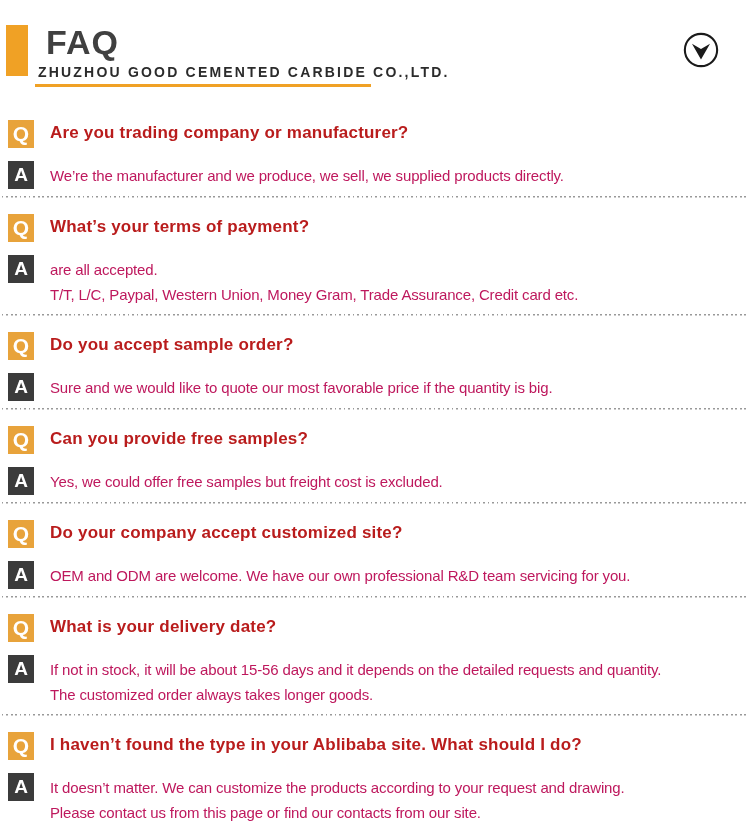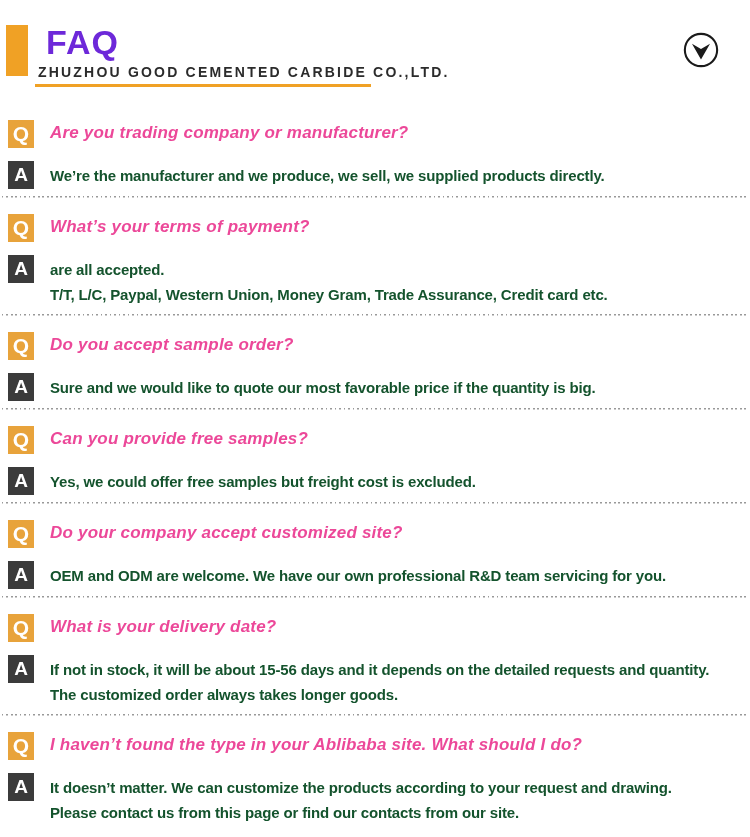--- a/index.html
+++ b/index.html
@@ -15,21 +15,21 @@
 
   
   .header { position: relative; padding-top: 24px; }
   .accent-bar {
     position: absolute; left: 6px; top: 25px;
     width: 22px; height: 51px; background: #F0A125;
   }
   .title {
     margin-left: 46px;
     font-size: 34px; font-weight: bold; letter-spacing: 1px;
-    color: #6d28d9; line-height: 36px;
+    color: #404040; line-height: 36px;
   }
   .subtitle {
     margin-left: 38px; margin-top: 4px;
     font-size: 14px; font-weight: bold; letter-spacing: 2.2px;
     color: #2b2b2b; white-space: nowrap;
   }
   .subtitle-underline {
     margin-left: 35px; margin-top: 4px;
     width: 336px; height: 3px; background: #F0A125;
   }
@@ -47,28 +47,28 @@
   .badge {
     flex: 0 0 26px; width: 26px; height: 28px;
     display: flex; align-items: center; justify-content: center;
     color: #ffffff; font-weight: bold;
   }
   .q-badge { background: #E8A33B; font-size: 21px; }
   .a-badge { background: #3B3B3B; font-size: 19px; }
 
   .question {
     margin-left: 16px; padding-top: 3px;
-    font-size: 17px; font-weight: bold; font-style: italic;
-    color: #ec4899; letter-spacing: 0.2px; white-space: nowrap;
+    font-size: 17px; font-weight: bold; 
+    color: #b91c1c; letter-spacing: 0.2px; white-space: nowrap;
   }
   .a-row { margin-top: 13px; }
   .answer { margin-left: 16px; padding-top: 2px; }
   .answer-line {
-    font-size: 15px; color: #14532d; line-height: 25px;
-    letter-spacing: -0.15px; white-space: nowrap; font-weight: bold;
+    font-size: 15px; color: #be185d; line-height: 25px;
+    letter-spacing: -0.15px; white-space: nowrap;
   }
 
   .sep {
     margin: 7px 2px 0 2px; height: 2px;
     background-image: repeating-linear-gradient(90deg, #999 0, #999 1.5px, transparent 1.5px, transparent 4.5px);
     background-repeat: repeat-x; background-size: auto 1.5px; background-position: center;
   }
 </style>
 </head>
 <body>

